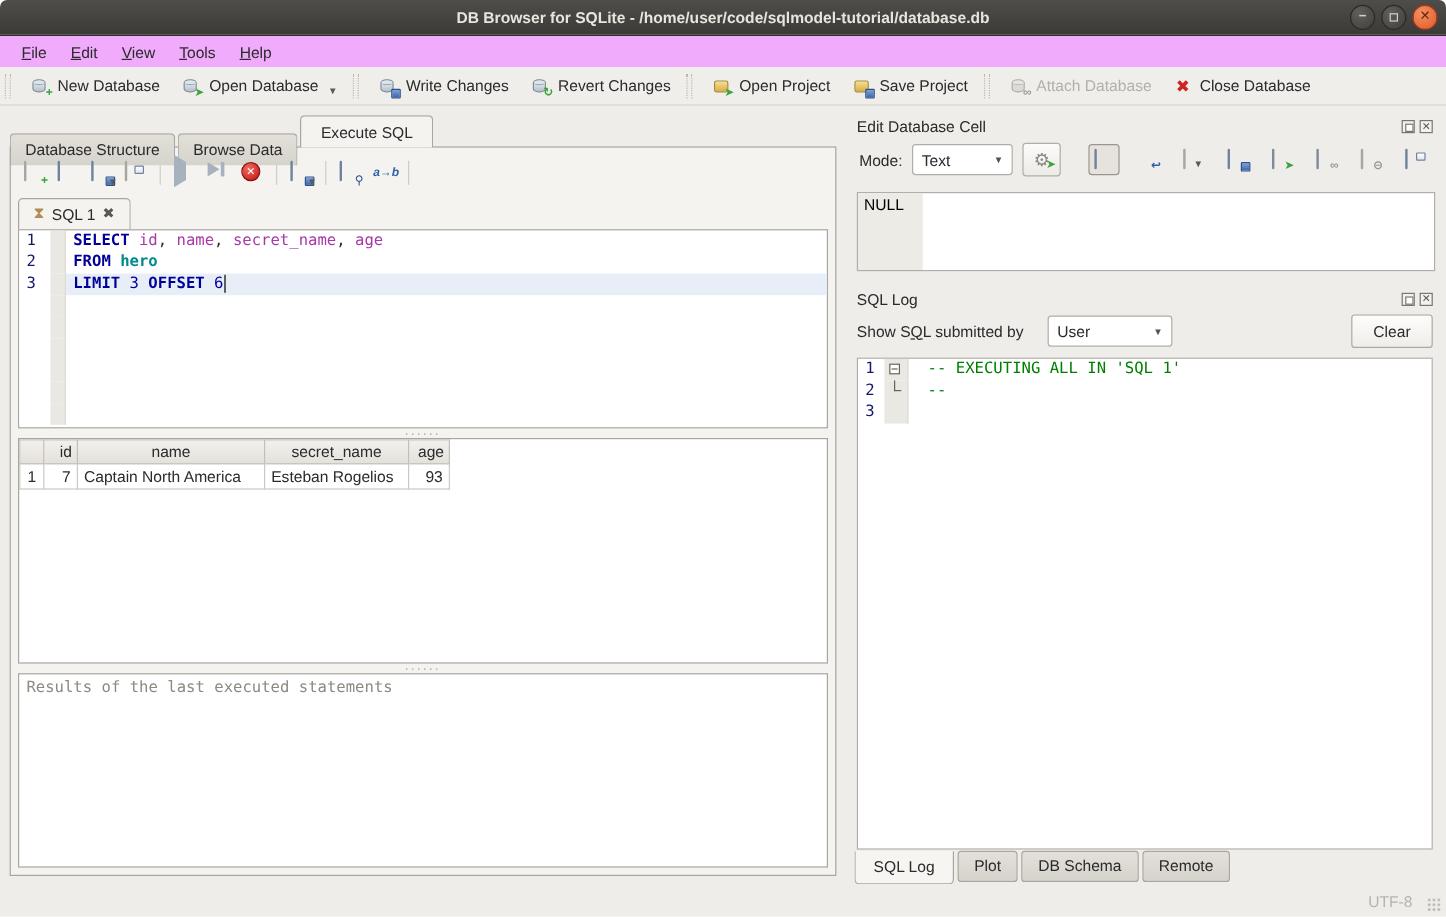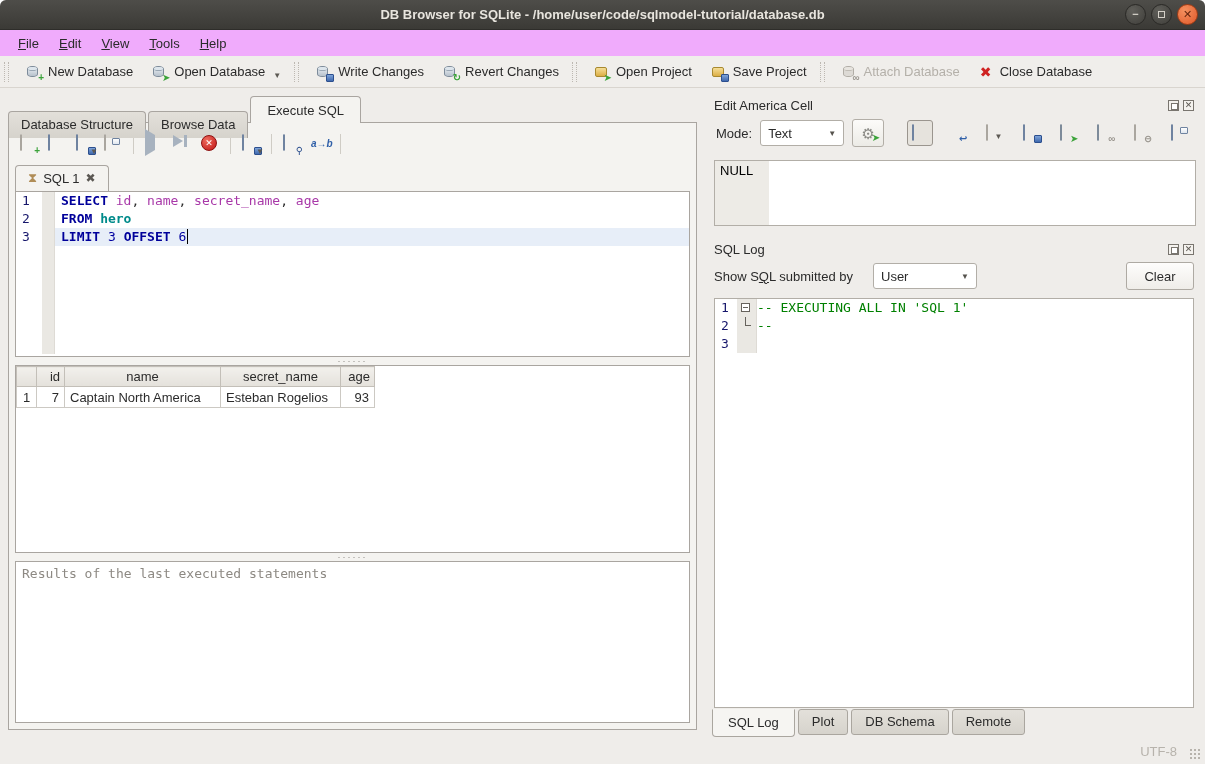--- a/index.html
+++ b/index.html
@@ -135,21 +135,21 @@
   .sqllog-header { margin-top:12px; }
   .show-row { height:32px; flex:none; display:flex; align-items:center; gap:20px; padding:0 2px; }
   .clear-btn { margin-left:auto; width:68px; height:28px; border:1px solid #aeaaa3; border-radius:3px;
                background:linear-gradient(#fefdfc,#efede9); display:flex; align-items:center; justify-content:center; }
 
   .log-box { flex:1; margin:6px 2px 0; border:1px solid #b2aea7; background:#fff; min-height:0;
              font-family:"DejaVu Sans Mono","Liberation Mono",monospace; font-size:13px; overflow:hidden; }
   .lline { display:flex; height:18px; line-height:18px; }
   .lline .num { width:22px; flex:none; padding-left:6px; color:#16166b; }
   .lline .foldm { width:20px; flex:none; background:#eae8e3; border-right:1px solid #dedbd5; position:relative; }
-  .lline .ltext { flex:1; white-space:pre; padding-left:0; color:#008000; }
+  .lline .ltext { flex:1; white-space:pre; padding-left:16px; color:#008000; }
   .foldbox { position:absolute; left:4px; top:4px; width:9px; height:9px; border:1px solid #66625c; background:#fff; }
   .foldbox::after { content:""; position:absolute; left:1px; right:1px; top:3px; height:1px; background:#66625c; }
   .foldend { position:absolute; left:8px; top:0; width:6px; height:9px; border-left:1px solid #66625c; border-bottom:1px solid #66625c; }
 
   .bottom-tabs { height:30px; flex:none; display:flex; align-items:flex-start; padding-top:1px; }
   .btab { padding:4px 13px 5px; background:linear-gradient(#e3e0da,#d6d3cc); border:1px solid #aaa69f;
           border-radius:3px 3px 3px 3px; margin-right:3px; }
   .btab.active { background:#f6f5f2; border-radius:0 0 4px 4px; border-top-color:#f6f5f2; padding:5px 15px 6px; }
 
   
@@ -386,21 +386,21 @@
         <div class="msg-pane">
           <span>Results of the last executed statements</span>
         </div>
 
       </div>
     </div>
 
     <div class="right-pane">
 
       <div class="dock-header">
-        <span>Edit America Cell</span>
+        <span>Edit Database Cell</span>
         <span class="dock-icons">
           <span class="d-float"></span>
           <span class="d-close">✕</span>
         </span>
       </div>
 
       <div class="mode-row">
         <span>Mode:</span>
         <span class="qcombo" style="width:84px">
           <span>Text</span>

